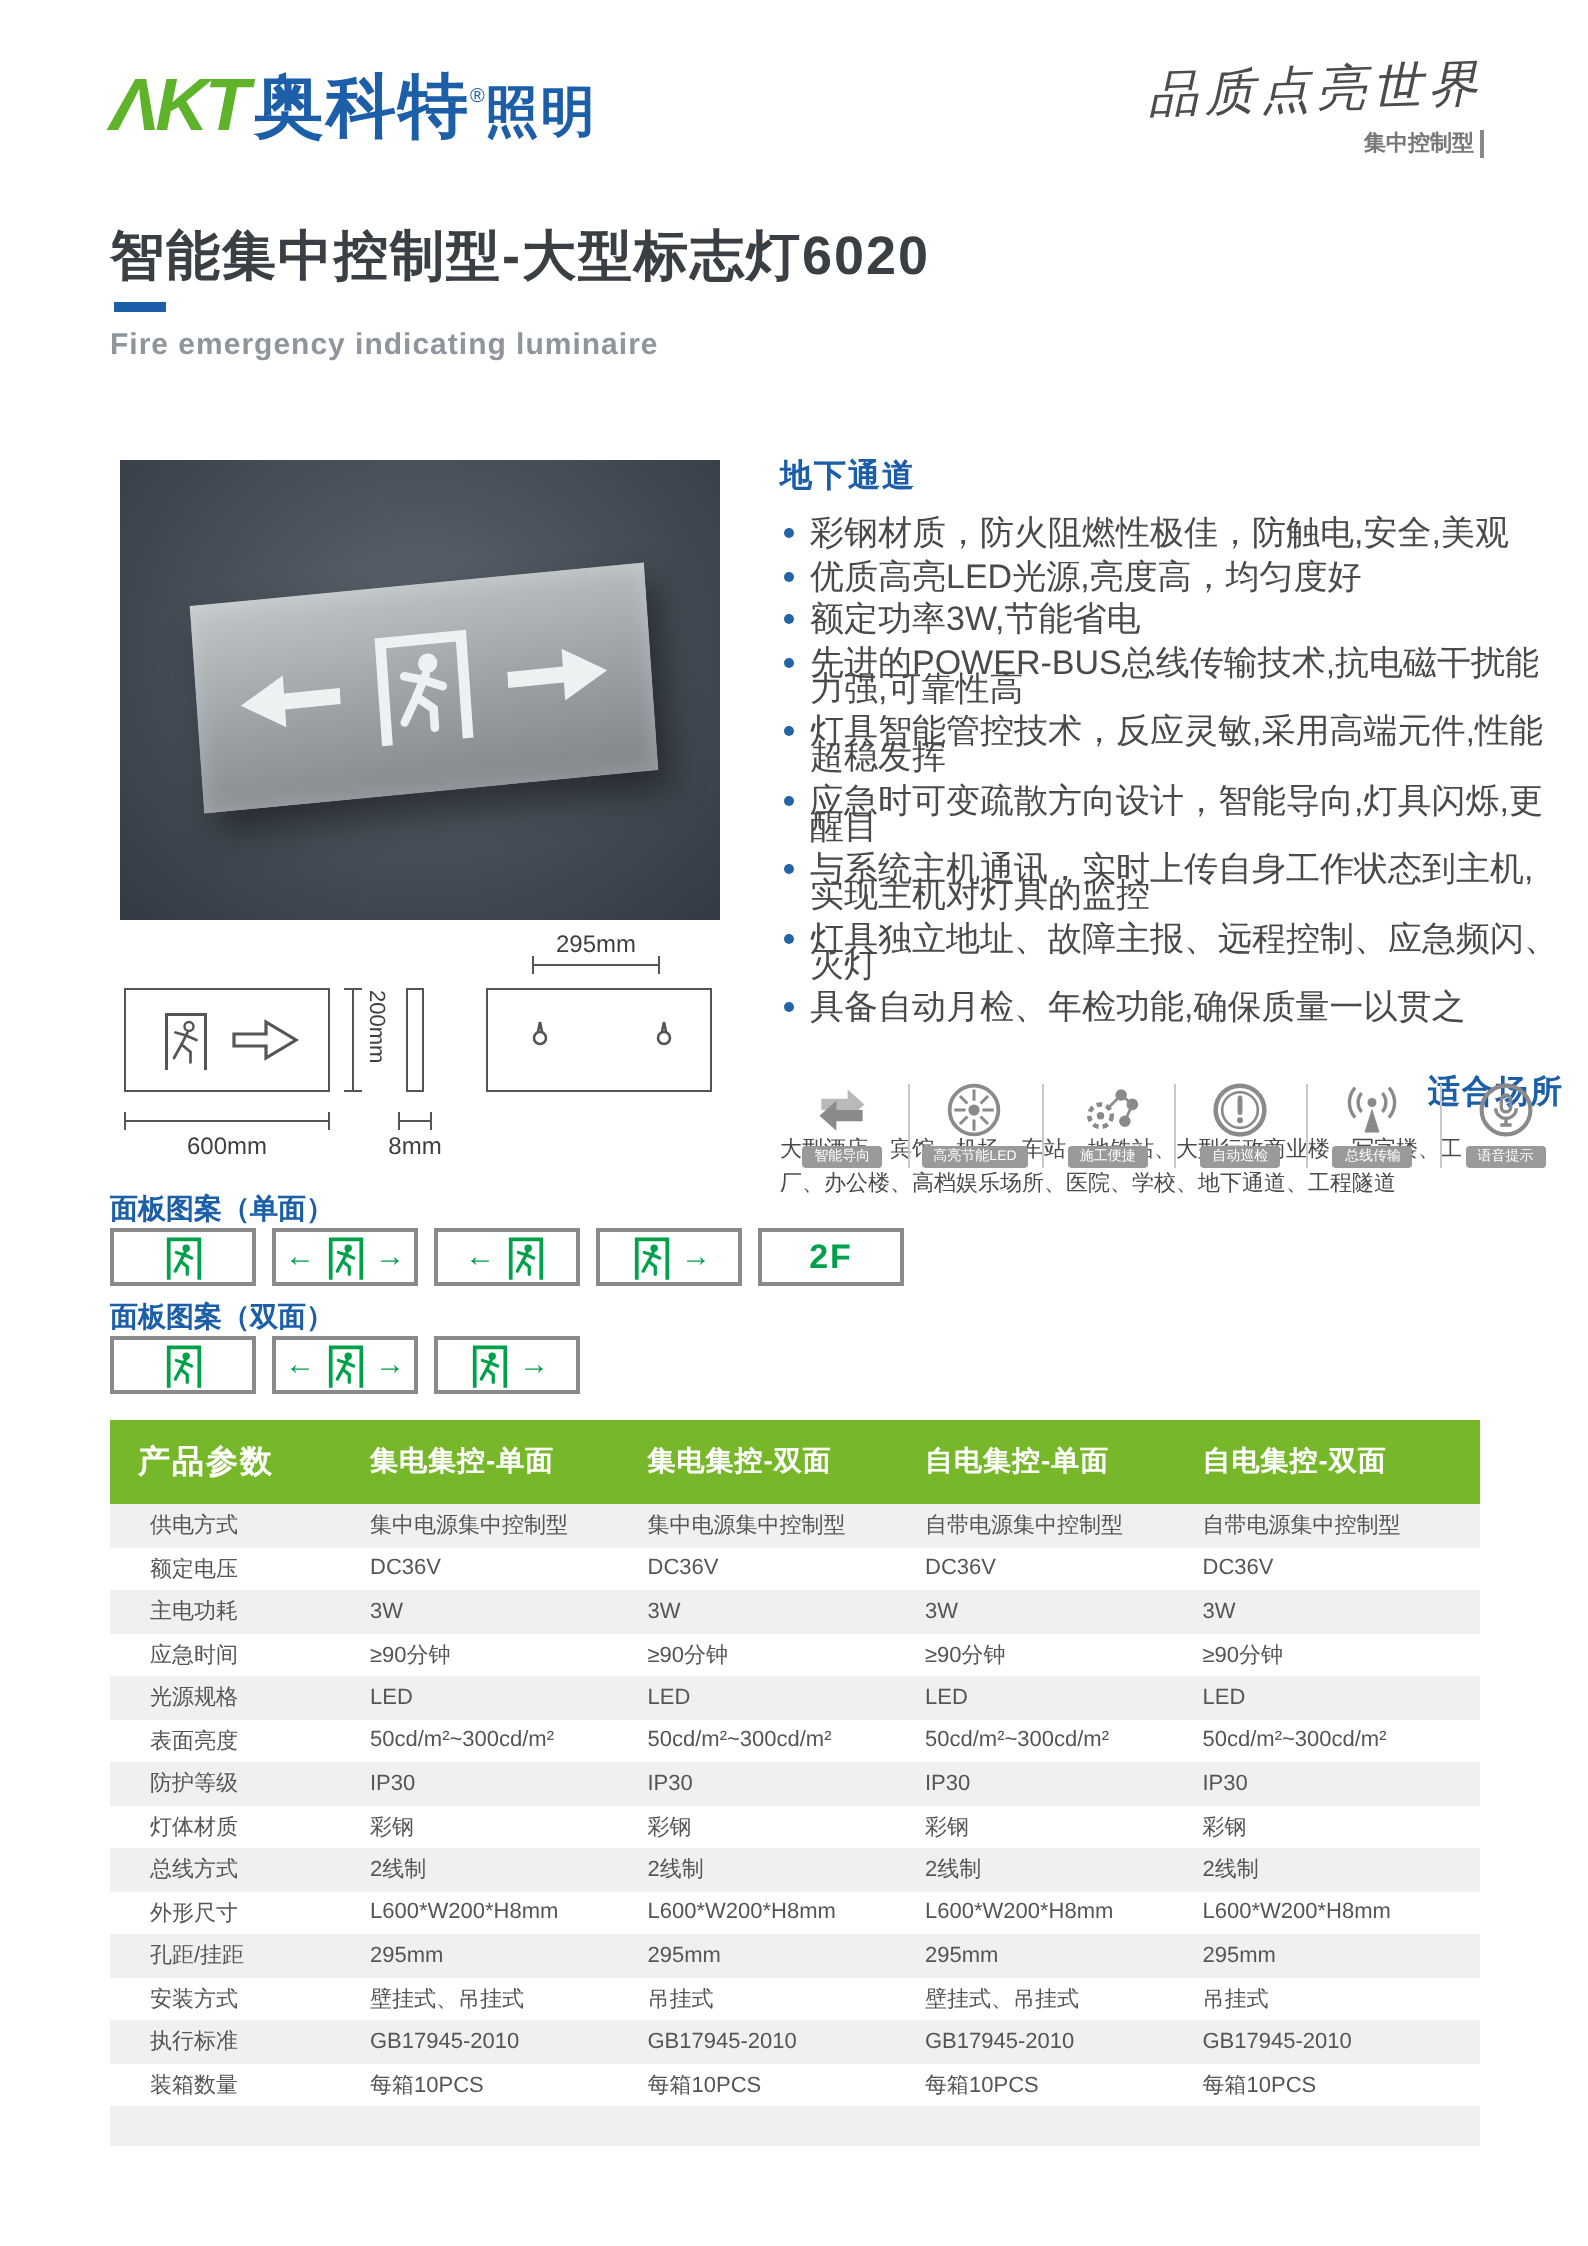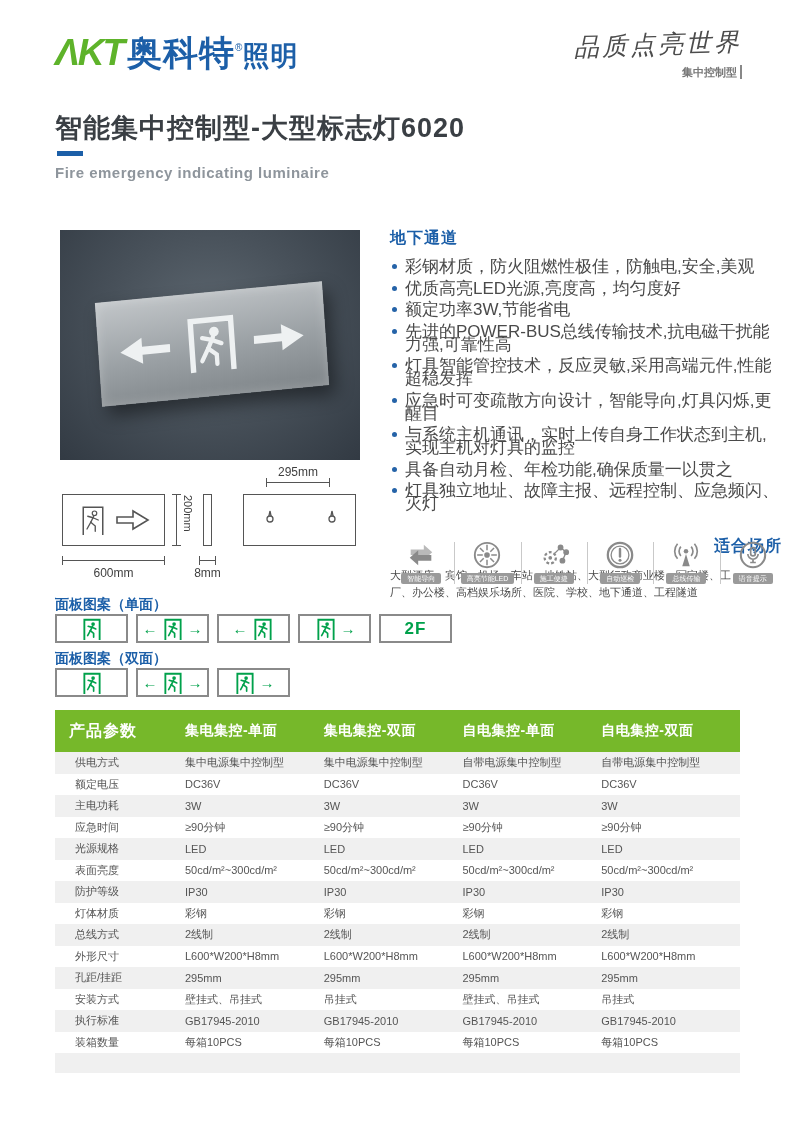--- a/index.html
+++ b/index.html
@@ -122,22 +122,22 @@
   <div class="features">
     <div class="sec-heading">地下通道</div>
     <ul class="feature-list" id="feature-list">
         <li>彩钢材质，防火阻燃性极佳，防触电,安全,美观</li>
         <li>优质高亮LED光源,亮度高，均匀度好</li>
         <li>额定功率3W,节能省电</li>
         <li>先进的POWER-BUS总线传输技术,抗电磁干扰能力强,可靠性高</li>
         <li>灯具智能管控技术，反应灵敏,采用高端元件,性能超稳发挥</li>
         <li>应急时可变疏散方向设计，智能导向,灯具闪烁,更醒目</li>
         <li>与系统主机通讯，实时上传自身工作状态到主机,实现主机对灯具的监控</li>
+        <li>灯具独立地址、故障主报、远程控制、应急频闪、灭灯</li>
         <li>具备自动月检、年检功能,确保质量一以贯之</li>
-        <li>灯具独立地址、故障主报、远程控制、应急频闪、灭灯</li>
       </ul>
     <div class="sec-heading apps-heading">适合场所</div>
     <div class="apps-text">大型酒店、宾馆、机场、车站、地铁站、大型行政商业楼、写字楼、工厂、办公楼、高档娱乐场所、医院、学校、地下通道、工程隧道</div>
   </div>
 
   <div class="rect-outline" style="left:62px; top:494px; width:103px; height:52px;">
     <div class="front-glyphs">
       <svg width="30" height="36" viewBox="0 0 40 44">
         <path d="M7 42V5h26v37" fill="none" stroke="#555" stroke-width="2"></path>
         <circle cx="22" cy="13" r="3" fill="none" stroke="#555" stroke-width="1.6"></circle>

